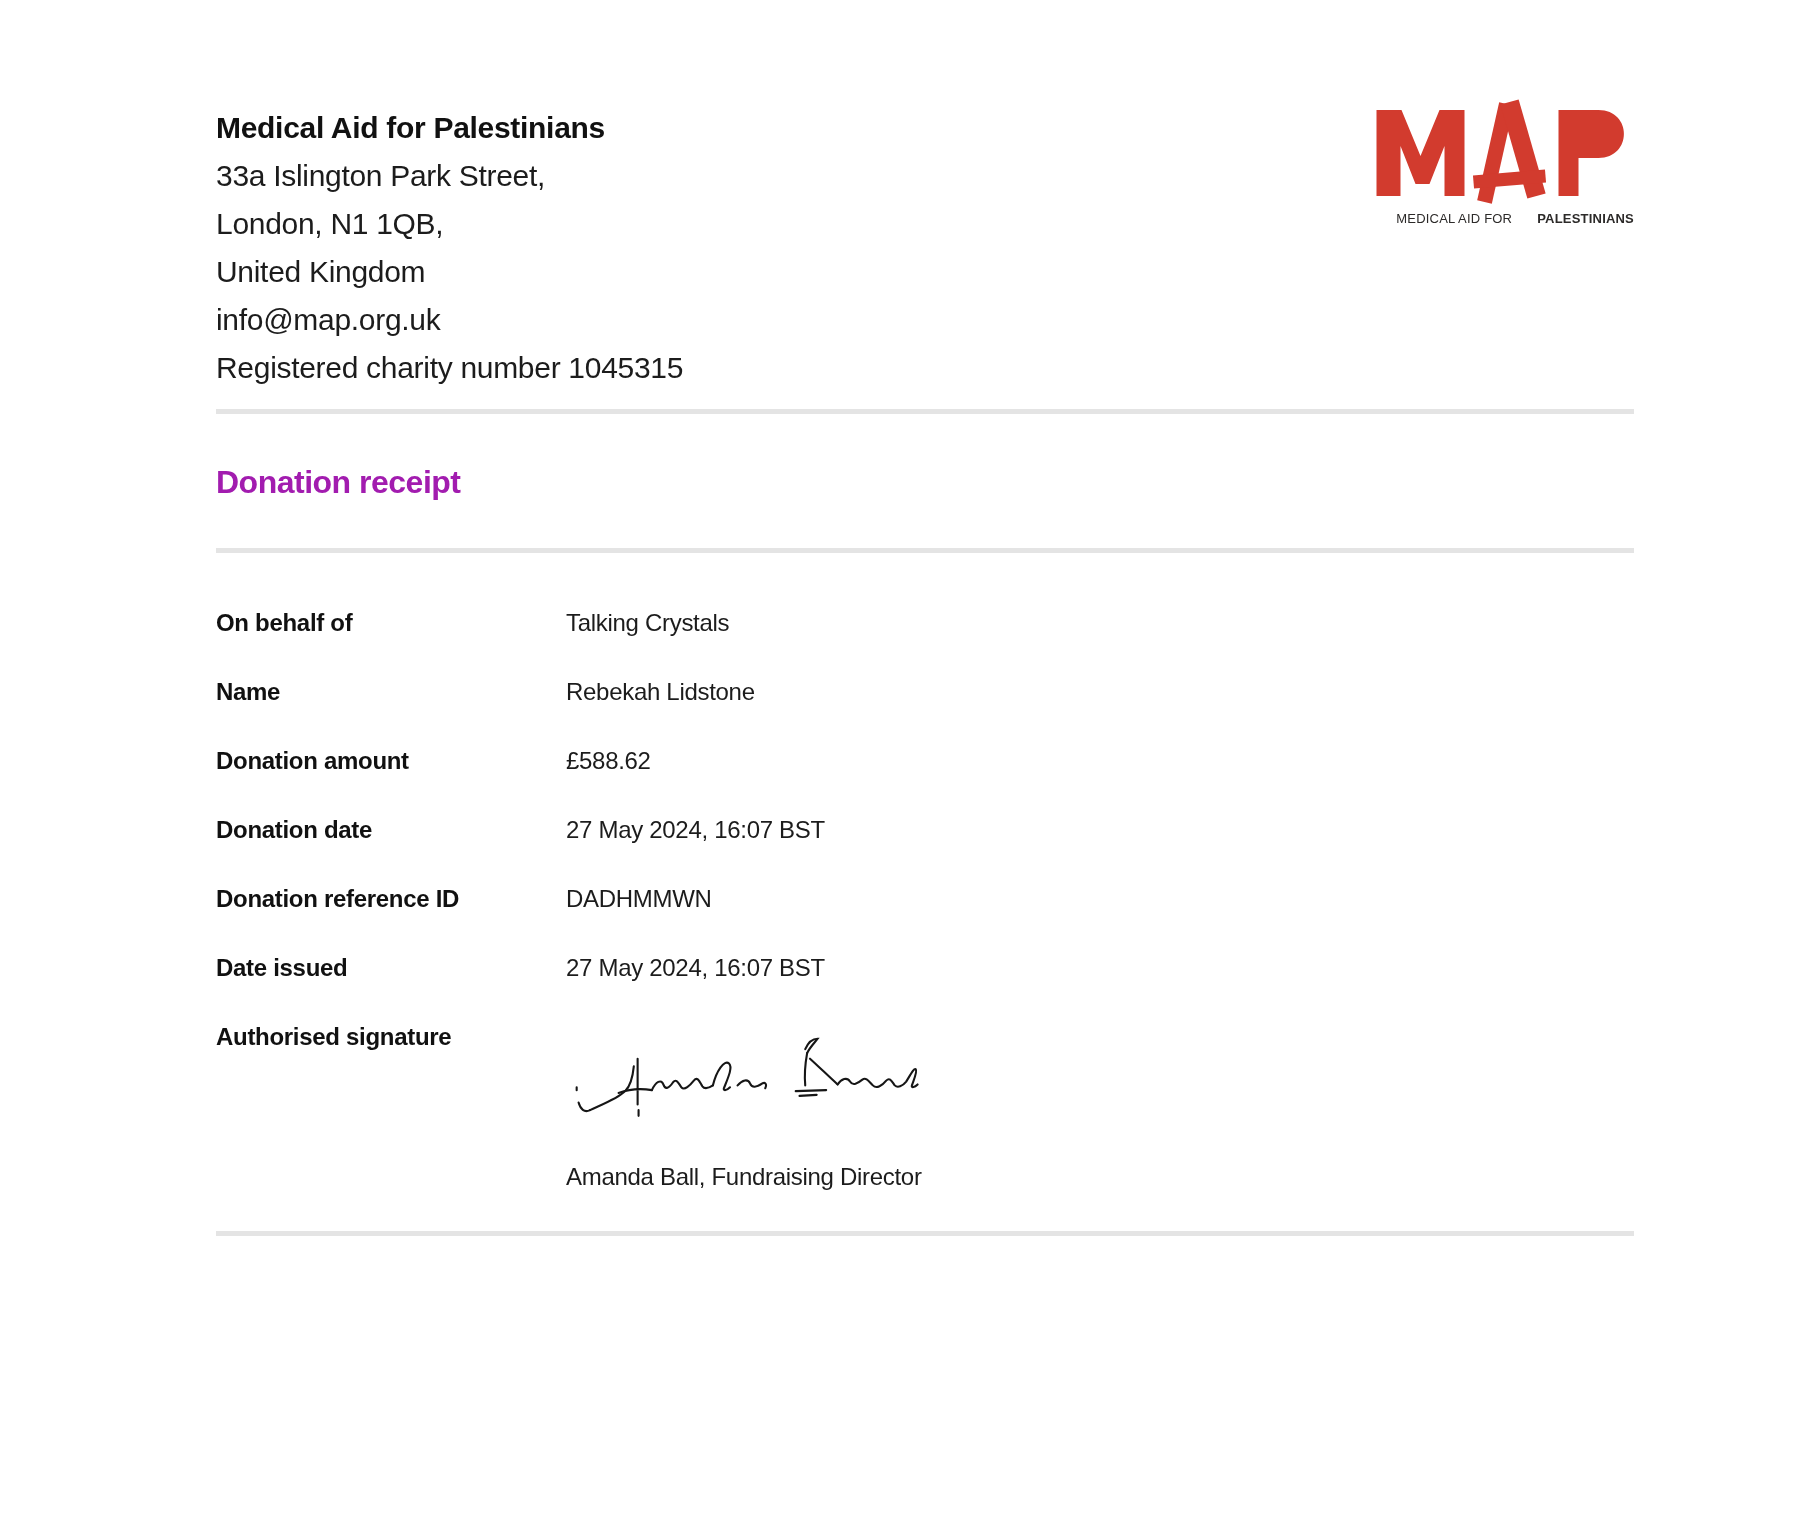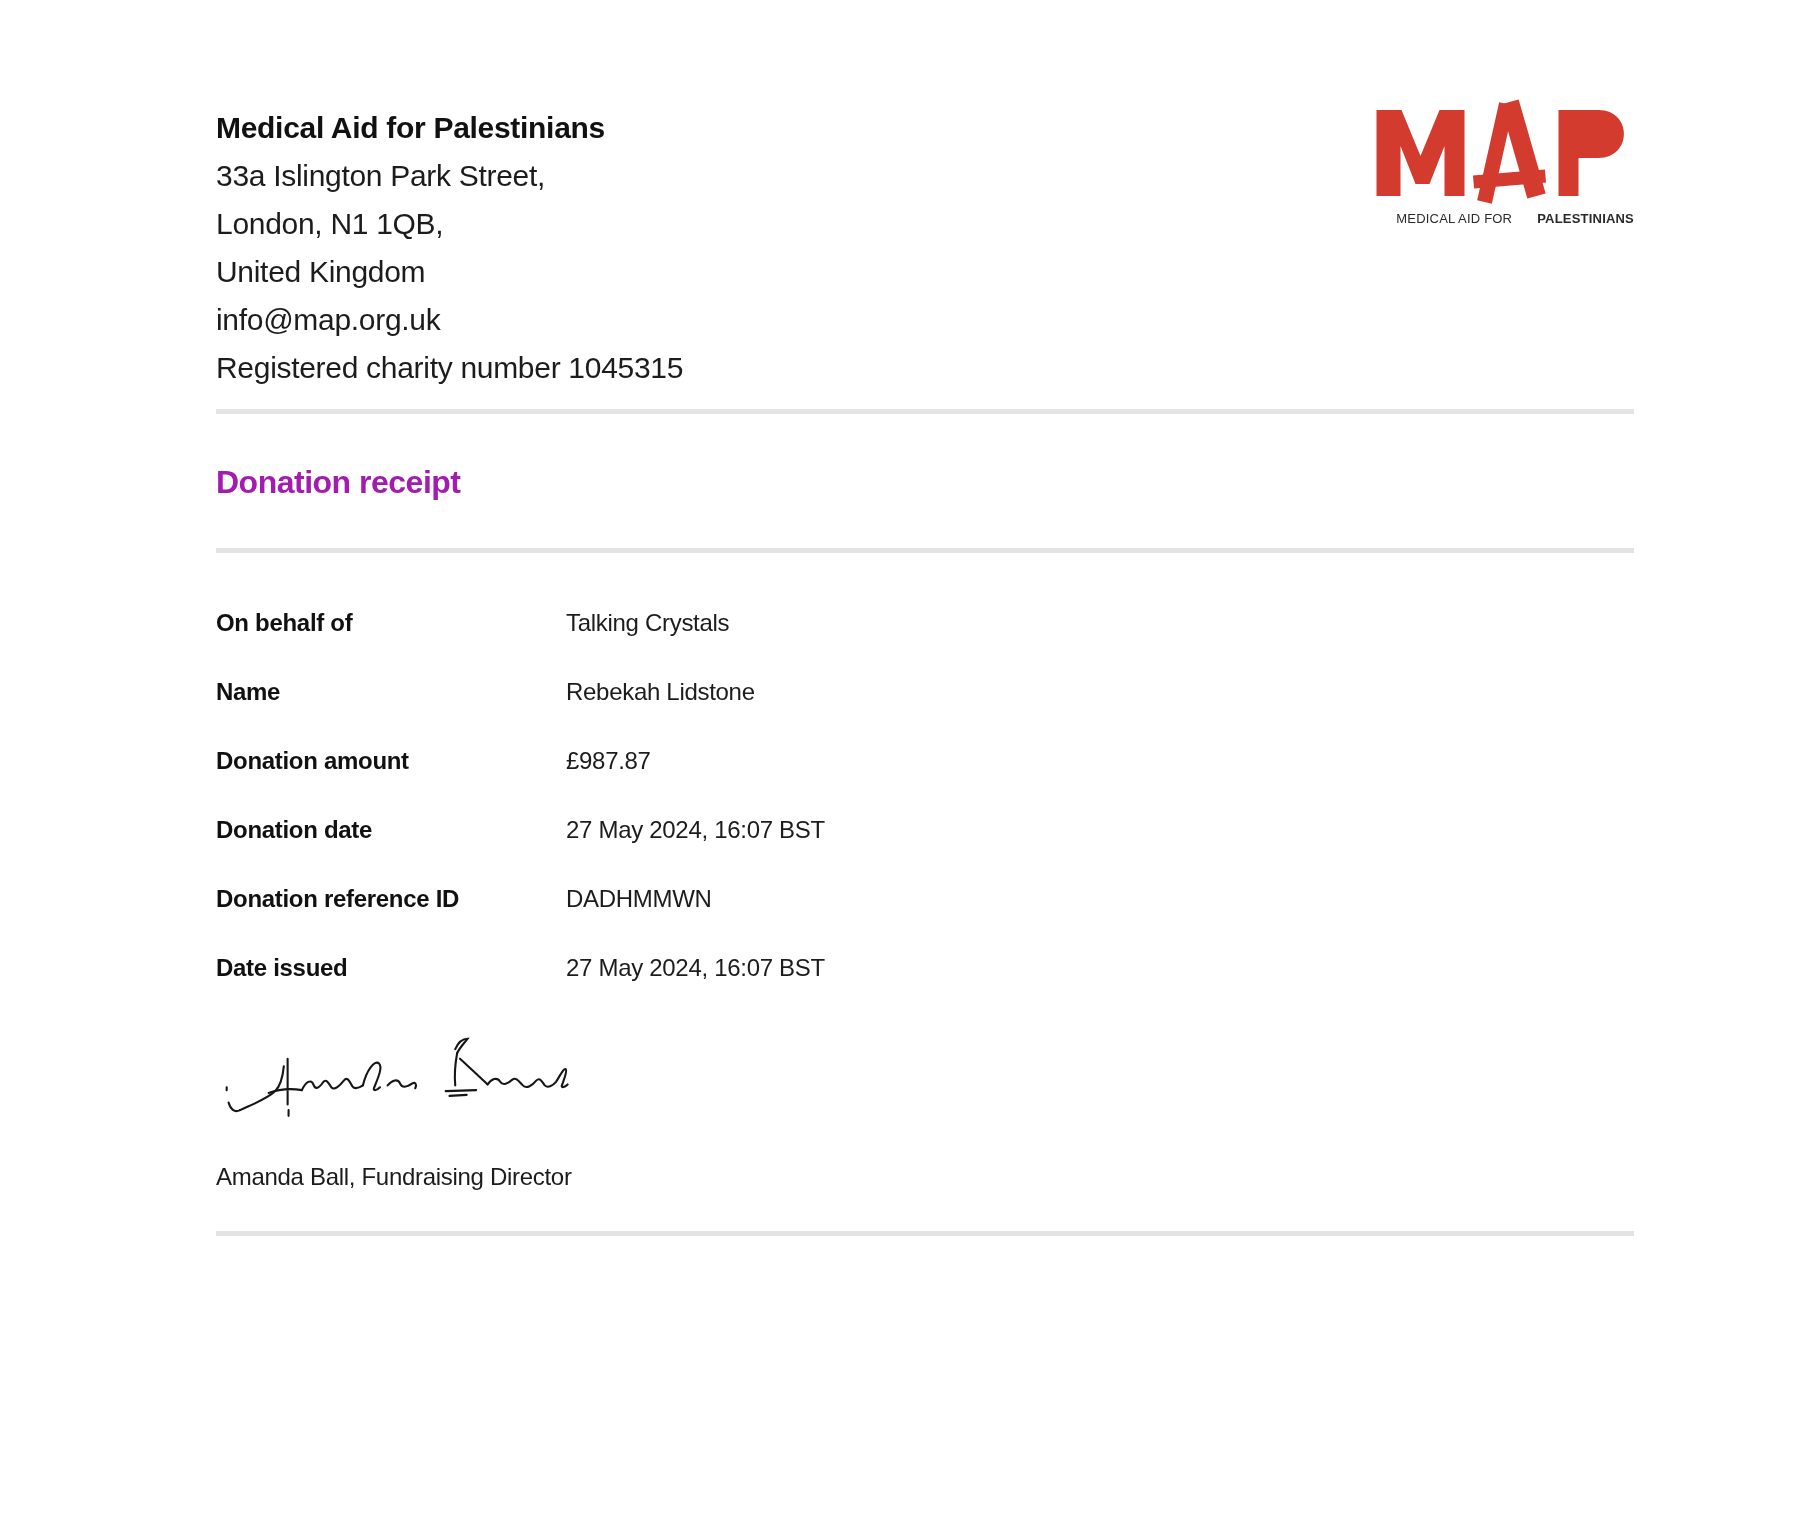--- a/index.html
+++ b/index.html
@@ -149,39 +149,40 @@
       <div class="value">Talking Crystals</div>
     </div>
 
     <div class="row">
       <div class="label">Name</div>
       <div class="value">Rebekah Lidstone</div>
     </div>
 
     <div class="row">
       <div class="label">Donation amount</div>
-      <div class="value">£987.87</div>
+      <div class="value">£588.62</div>
     </div>
 
     <div class="row">
       <div class="label">Donation date</div>
       <div class="value">27 May 2024, 16:07 BST</div>
     </div>
 
     <div class="row">
       <div class="label">Donation reference ID</div>
       <div class="value">DADHMMWN</div>
     </div>
 
     <div class="row">
       <div class="label">Date issued</div>
       <div class="value">27 May 2024, 16:07 BST</div>
     </div>
 
     <div class="row sig-row">
+      <div class="label">Authorised signature</div>
       <div class="value sig-value">
         <svg class="signature-svg" width="400" height="124" viewBox="0 0 420 130" fill="none" stroke="#161616" stroke-width="2.2" stroke-linecap="round">
 
           <path d="M7 80 c0 1 0 2 0 3 M9 96 C11 103 15 107 21 104"></path>
 
           <path d="M21 104 C34 98 50 92 58 84 C64 78 66 68 67 58"></path>
 
           <path d="M71 50 L71 98 M72 104 L72 110 M51 86 C62 82 74 81 86 83"></path>
 
           <path d="M86 83 C90 74 96 71 98 77 C100 83 104 81 108 75 C112 70 114 76 117 80 C120 84 126 78 130 73 C134 68 136 74 139 79 C142 83 147 80 150 78"></path>

